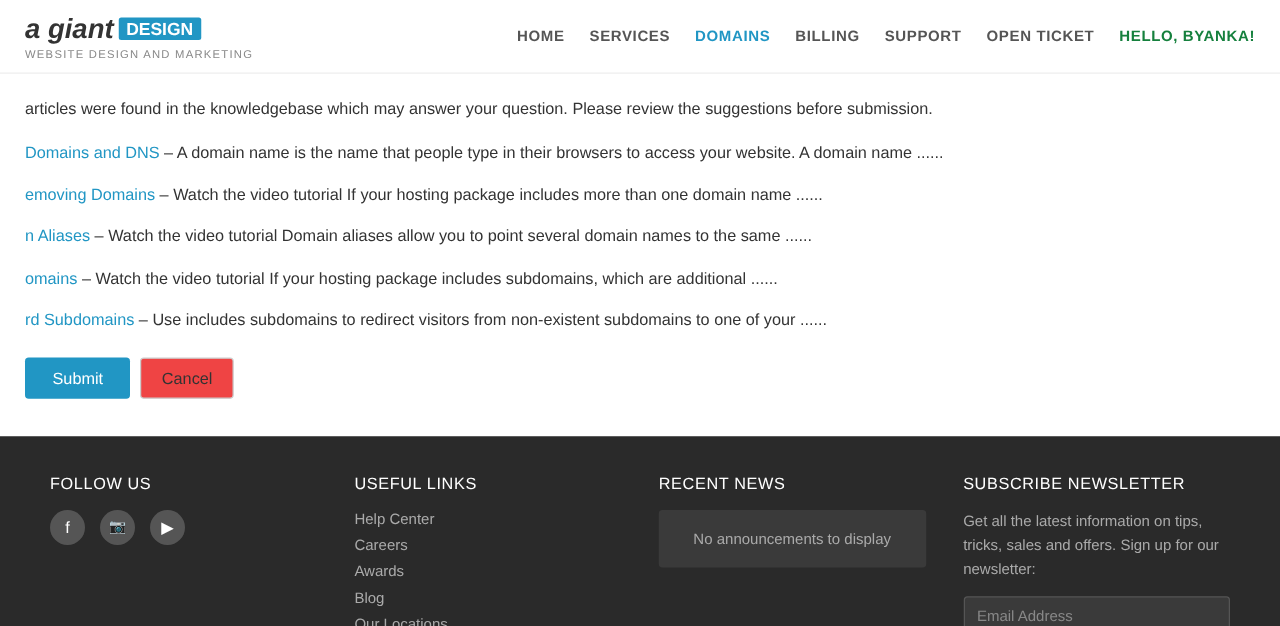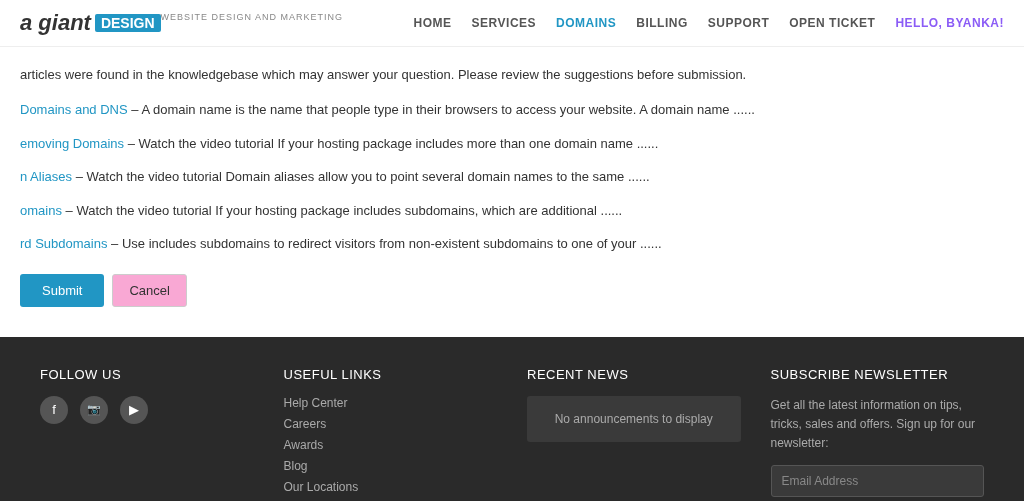--- a/index.html
+++ b/index.html
@@ -9,21 +9,21 @@
     .header {
       display: flex;
       align-items: center;
       justify-content: space-between;
       padding: 10px 20px;
       border-bottom: 1px solid #eee;
       background: #fff;
     }
     .logo-area {
       display: flex;
-      flex-direction: row;
+      flex-direction: column;
     }
     .logo-top {
       display: flex;
       align-items: center;
       gap: 4px;
     }
     .logo-a-giant {
       font-size: 22px;
       font-weight: bold;
       color: #333;
@@ -51,21 +51,21 @@
     }
     nav a {
       text-decoration: none;
       color: #555;
       font-size: 12px;
       font-weight: bold;
       text-transform: uppercase;
       letter-spacing: 0.5px;
     }
     nav a.active, nav a:hover { color: #2196c4; }
-    nav a.hello { color: #8b5cf6; }
+    nav a.hello { color: #15803d; }
 
     
     .main-content {
       padding: 20px 20px 30px 20px;
       max-width: 900px;
     }
     .intro-text {
       font-size: 13px;
       color: #333;
       margin-bottom: 18px;
@@ -96,21 +96,21 @@
     .btn-submit {
       background: #2196c4;
       color: #fff;
       border: none;
       padding: 8px 22px;
       font-size: 13px;
       border-radius: 3px;
       cursor: pointer;
     }
     .btn-cancel {
-      background: #f9a8d4;
+      background: #ef4444;
       color: #333;
       border: 1px solid #ccc;
       padding: 8px 16px;
       font-size: 13px;
       border-radius: 3px;
       cursor: pointer;
     }
 
     
     .footer {

